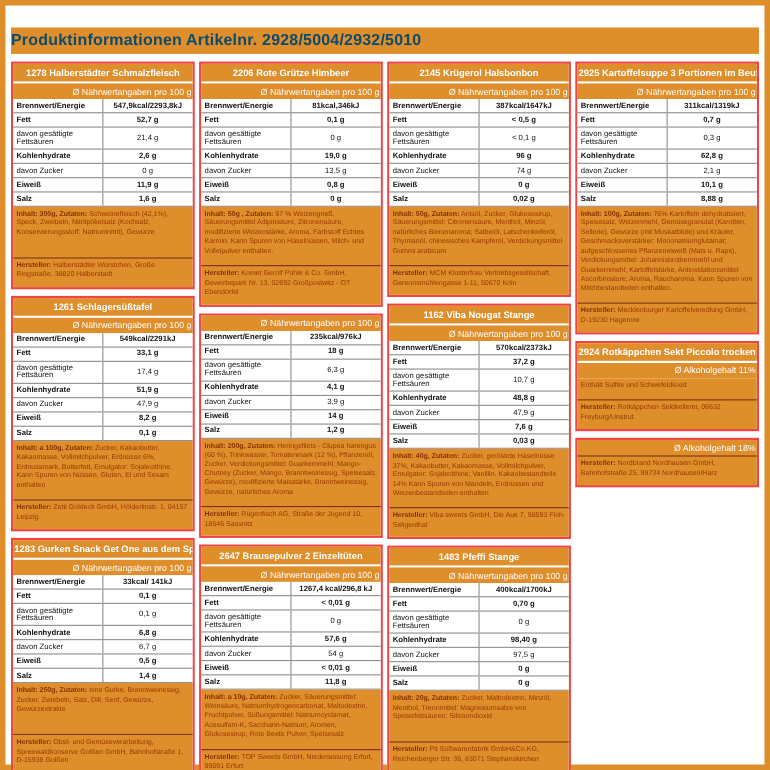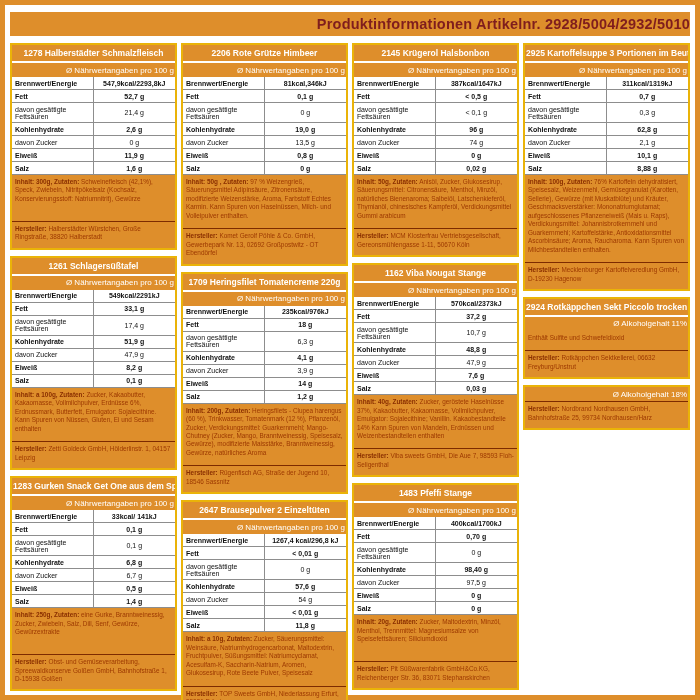--- a/index.html
+++ b/index.html
@@ -1,23 +1,23 @@
 <!DOCTYPE html>
 <html><head>
 <meta charset="utf-8">
 <style>
   * { margin:0; padding:0; box-sizing:border-box; }
   html,body { width:700px; height:700px; }
   body { background:#fff; font-family:"Liberation Sans", sans-serif; }
   .page { width:700px; height:700px; border:5px solid #DE8E2B; background:#fff; padding:4px 4px; }
-  .title-bar { background:#DE8E2B; color:#7f1d1d; font-weight:bold; font-size:14.5px;
-               text-align:right; padding:4px 0; margin:3px 1px 7px 1px; letter-spacing:.2px; }
+  .title-bar { background:#DE8E2B; color:#0c4a6e; font-weight:bold; font-size:14.5px;
+               text-align:left; padding:4px 0; margin:16px 1px 7px 1px; letter-spacing:.2px; }
   .grid { display:flex; gap:4px; margin:0 1px; align-items:flex-start; }
   .col  { flex:1; display:flex; flex-direction:column; gap:6px; min-width:0; }
-  .card { border:2px solid #eab308; background:#fff; }
+  .card { border:2px solid #ef4444; background:#fff; }
   .card-header { background:#DE8E2B; color:#fff; font-weight:bold; font-size:8.5px;
                  text-align:center; padding:3px 1px; white-space:nowrap; overflow:hidden;
                  border-bottom:2px solid #fff; }
   .card-subheader { background:#DE8E2B; color:#fff; font-size:8px; text-align:right; padding:2.5px 1px; }
   .ntable { background:#fff; }
   .nrow { display:flex; border-bottom:1px solid #8d8d8d; font-size:7px; color:#111; }
   .nlabel { width:50%; padding:2.5px 2px 2.5px 3px; border-right:1px solid #8d8d8d; font-weight:bold; }
   .nvalue { width:50%; display:flex; align-items:center; justify-content:center; font-weight:bold; padding:1px; }
   .nrow.sub .nlabel, .nrow.sub .nvalue { font-weight:normal; }
   .inhalt { background:#DE8E2B; color:#9C3800; font-size:6.4px; line-height:1.32;
@@ -198,21 +198,20 @@
     <div class="inhalt">
       <span class="lbl">Inhalt: 50g , Zutaten:</span>
       <span>97 % Weizengrieß, Säuerungsmittel Adipinsäure, Zitronensäure, modifizierte Weizenstärke, Aroma, Farbstoff Echtes Karmin. Kann Spuren von Haselnüssen, Milch- und Volleipulver enthalten.</span>
     </div>
     <div class="hersteller">
       <span class="lbl">Hersteller:</span>
       <span>Komet Gerolf Pöhle &amp; Co. GmbH, Gewerbepark Nr. 13, 02692 Großpostwitz - OT Ebendörfel</span>
     </div>
   </div>
         <div class="card">
-    <div class="card-header">1709 Heringsfilet Tomatencreme 220g</div>
     <div class="card-subheader">Ø Nährwertangaben pro 100 g</div>
     <div class="ntable">
             <div class="nrow">
     <div class="nlabel">Brennwert/Energie</div>
     <div class="nvalue">235kcal/976kJ</div>
   </div>
             <div class="nrow">
     <div class="nlabel">Fett</div>
     <div class="nvalue">18 g</div>
   </div>

